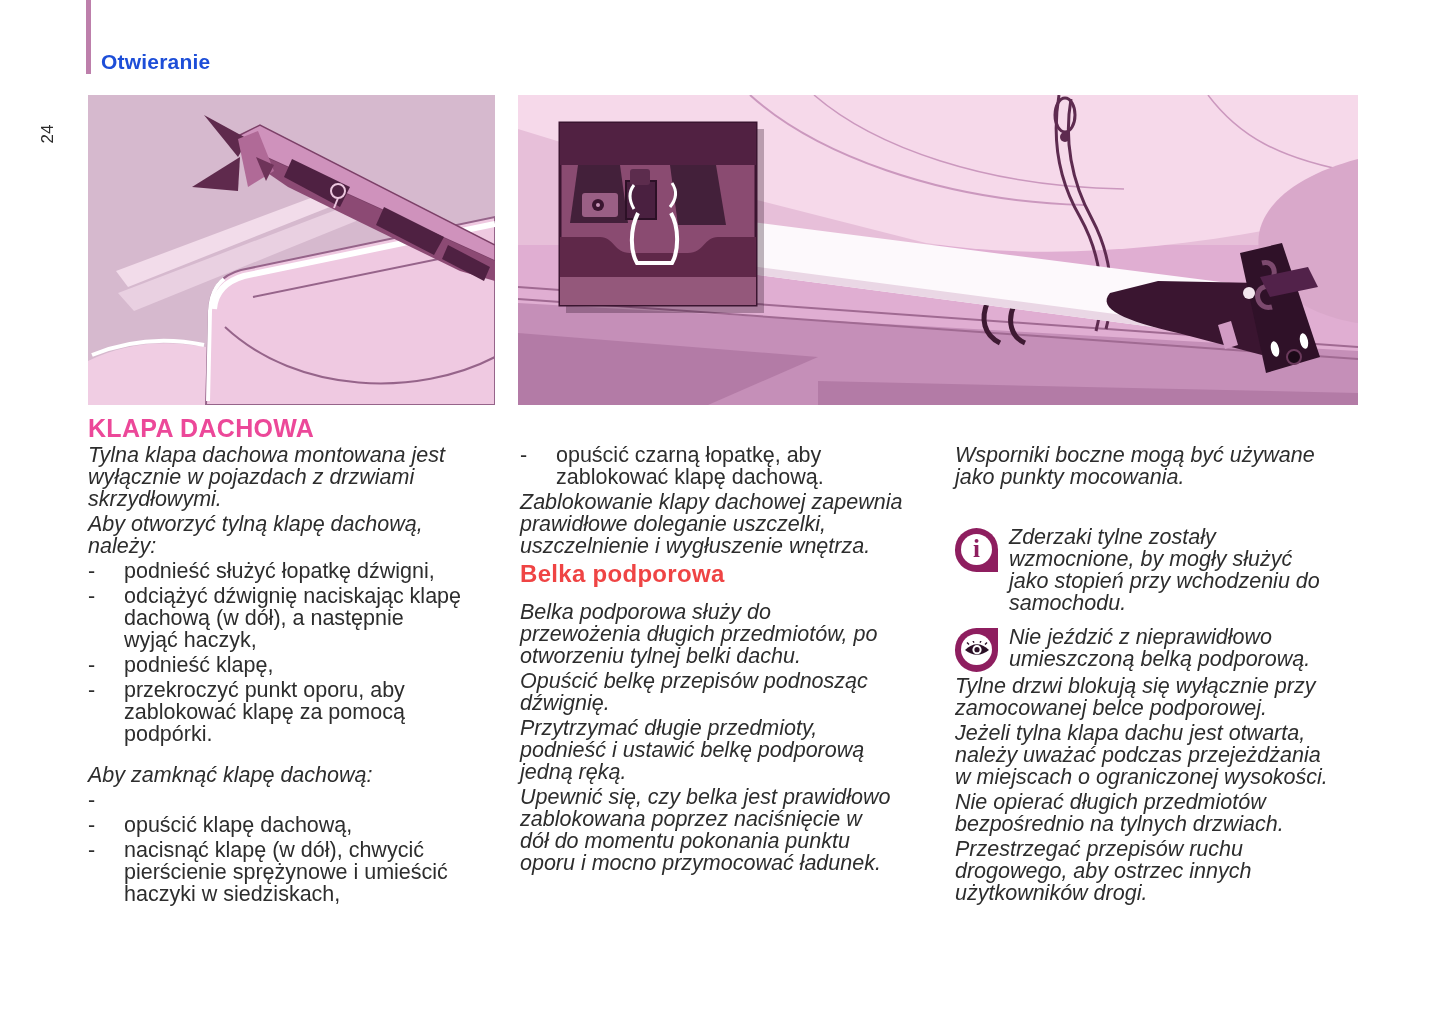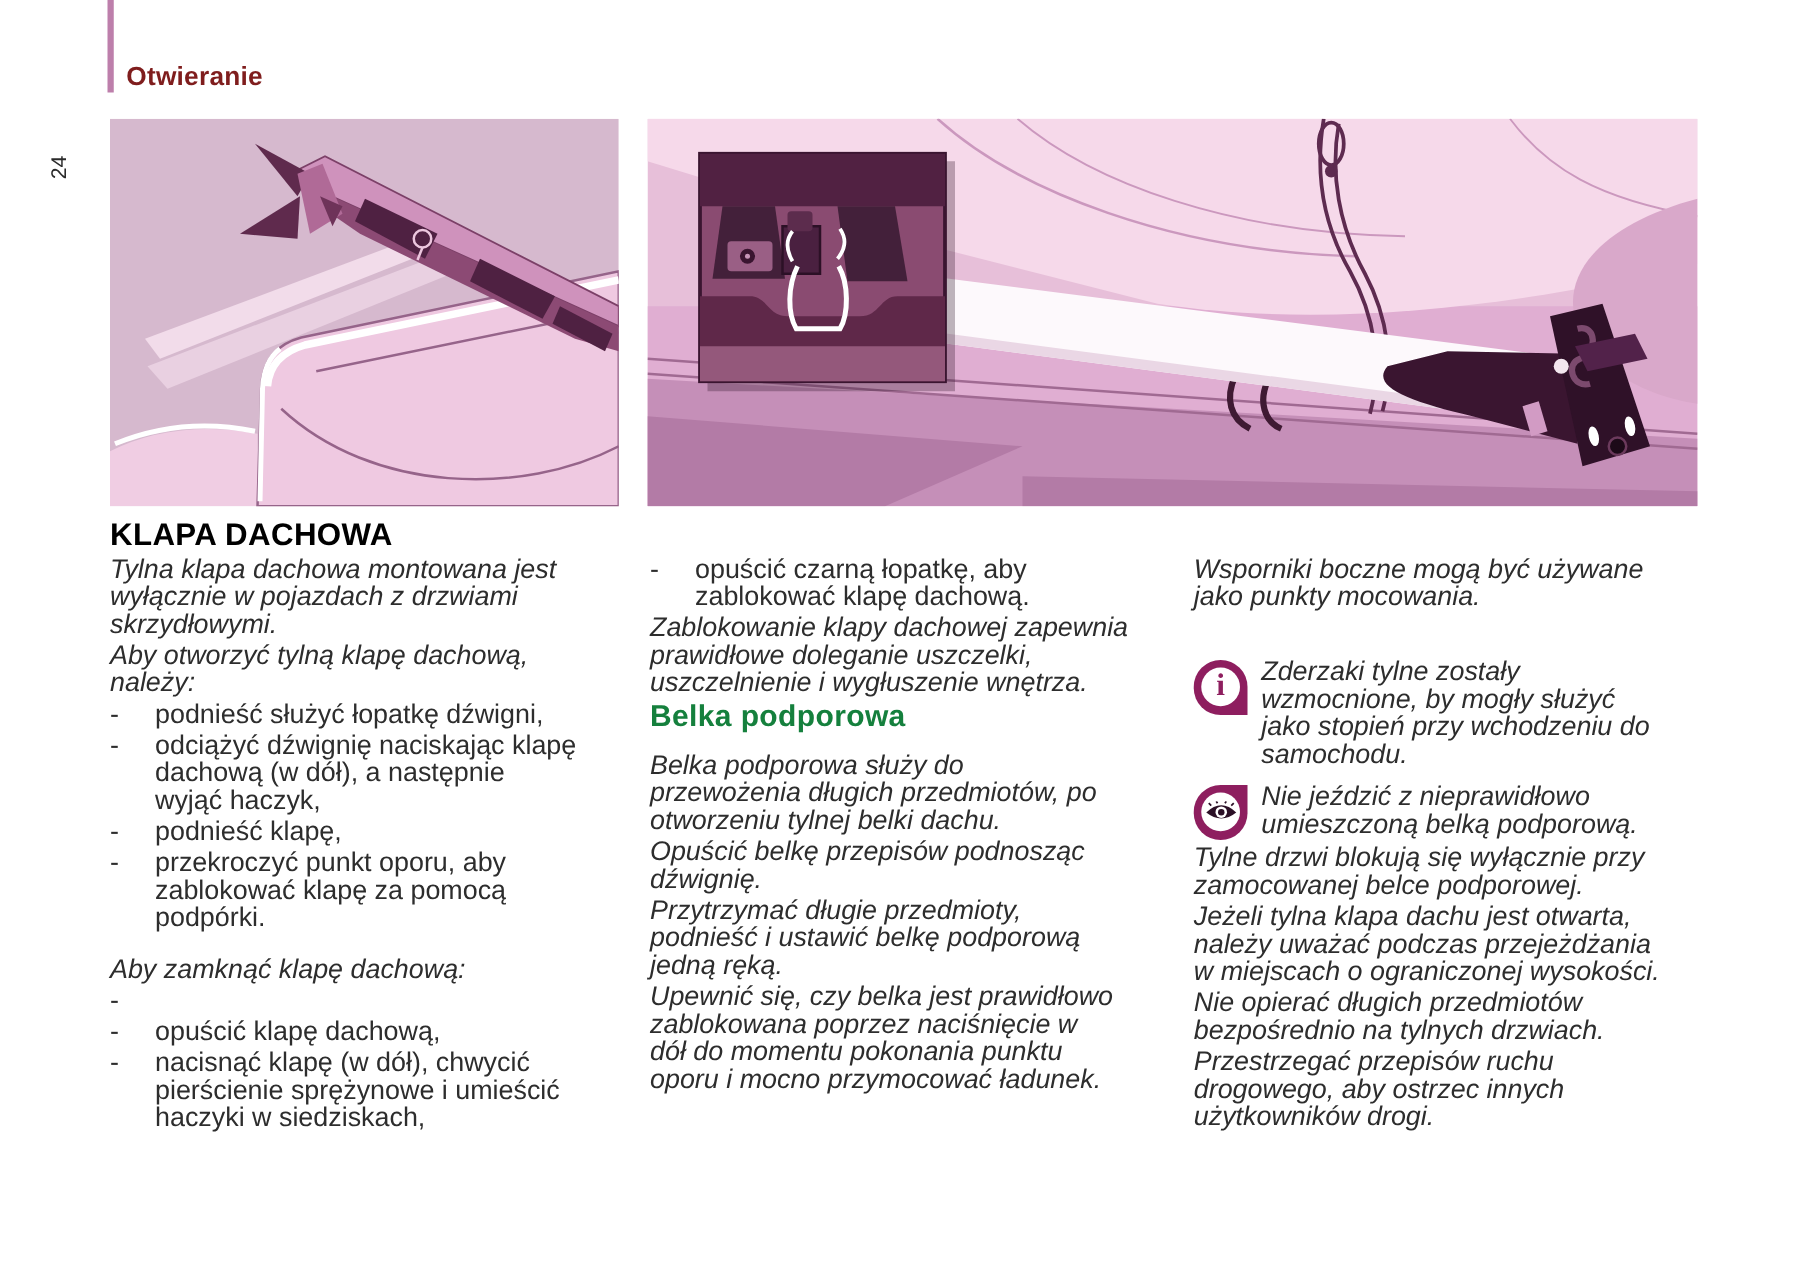--- a/index.html
+++ b/index.html
@@ -1,34 +1,34 @@
 <!DOCTYPE html>
 <html><head>
 <meta charset="utf-8">
 <style>
   html,body{margin:0;padding:0;background:#ffffff;}
   body{width:1445px;height:1019px;font-family:"Liberation Sans",sans-serif;color:#2d2d2d;}
   .page{position:relative;width:1445px;height:1019px;overflow:hidden;background:#ffffff;}
 
   .rule{position:absolute;left:86px;top:0;width:5px;height:74px;background:#bd7fab;}
-  .section-title{position:absolute;left:101px;top:50px;font-size:21px;font-weight:bold;color:#7f1d1d;letter-spacing:0.2px;}
+  .section-title{position:absolute;left:101px;top:50px;font-size:21px;font-weight:bold;color:#1d4ed8;letter-spacing:0.2px;}
   .pagenum{position:absolute;left:28px;top:124px;width:40px;text-align:center;transform:rotate(-90deg);transform-origin:center;font-size:17px;color:#2a2a2a;}
 
   .fig{position:absolute;top:95px;}
   .fig-left{left:88px;width:407px;height:310px;}
   .fig-right{left:518px;width:840px;height:310px;}
   .fig svg{display:block;}
 
   .col{position:absolute;top:415px;font-size:21.5px;line-height:22px;color:#2d2d2d;}
   .col1{left:88px;width:408px;}
   .col2{left:520px;width:420px;padding-top:29px;}
   .col3{left:955px;width:422px;padding-top:29px;}
 
-  h1.doc{font-size:25px;line-height:26px;font-weight:bold;color:#000000;margin:0 0 3px 0;letter-spacing:0.3px;}
-  h2.doc{font-size:24px;line-height:26px;font-weight:bold;color:#15803d;margin:4px 0 14px 0;letter-spacing:0.3px;}
+  h1.doc{font-size:25px;line-height:26px;font-weight:bold;color:#ec4899;margin:0 0 3px 0;letter-spacing:0.3px;}
+  h2.doc{font-size:24px;line-height:26px;font-weight:bold;color:#ef4444;margin:4px 0 14px 0;letter-spacing:0.3px;}
   .col p{margin:0 0 3px 0;white-space:pre-line;font-style:italic;}
   .li{display:flex;margin:0 0 3px 0;}
   .li .dash{flex:0 0 36px;}
   .li .li-text{white-space:pre-line;}
   .close-intro{margin-top:19px !important;}
 
   .note{display:flex;align-items:flex-start;}
   .note-info{margin-top:38px;}
   .note-watch{margin-top:12px;}
   .note .note-text{margin:0;white-space:pre-line;}

